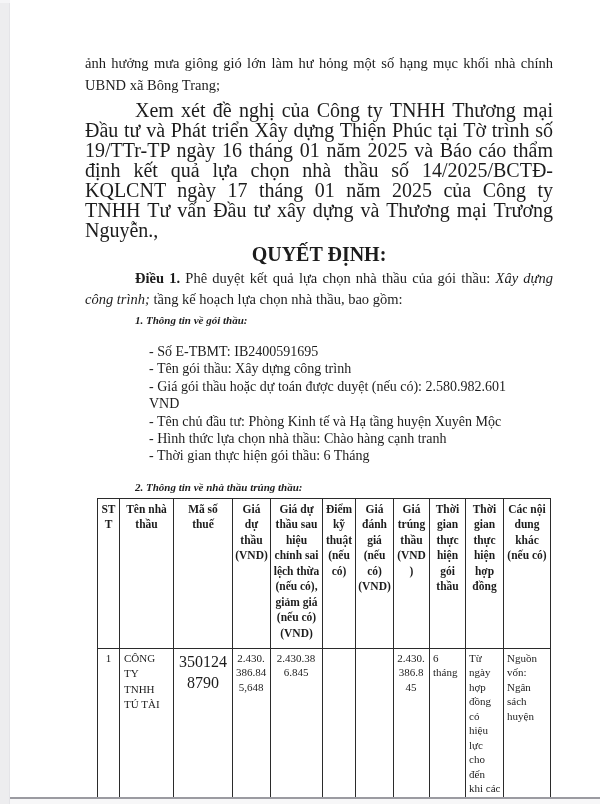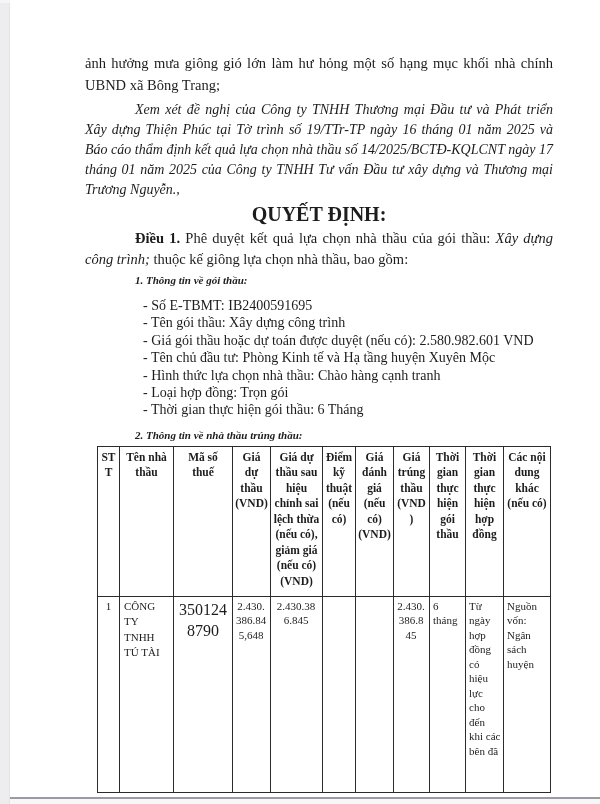--- a/index.html
+++ b/index.html
@@ -23,31 +23,31 @@
     position: absolute; left: 10px; top: 0; width: 590px; height: 797px;
     background: #ffffff;
   }
   .bottom-edge {
     position: absolute; left: 10px; top: 797px; width: 590px; height: 7px;
     background: #f7f7f8; border-top: 2px solid #9b9ba1;
   }
   .content { position: absolute; left: 75px; top: 52px; width: 468px; }
 
   .p-body   { margin: 0; font-size: 14.5px; line-height: 22px; text-align: justify; }
-  .p-italic { margin: 4px 0 0; font-style: italic; font-size: 14px; line-height: 20px;
+  .p-italic { margin: 4px 0 0; font-size: 20px; line-height: 20px;
               text-indent: 50px; text-align: justify; }
   .decision { margin-top: 6px; text-align: center; font-weight: bold;
               font-size: 20px; line-height: 17px; }
   .p-article{ margin: 5px 0 0; font-size: 14.5px; line-height: 21px;
               text-indent: 50px; text-align: justify; }
   .p-article .b { font-weight: bold; }
   .p-article .i { font-style: italic; }
   .subhead  { margin: 2px 0 0 50px; font-weight: bold; font-style: italic;
               font-size: 11px; line-height: 17px; }
-  .list     { margin: 8px; }
+  .list     { margin: 14px; }
   .li       { margin-left: 50px; font-size: 14px; line-height: 17.4px; }
 
   table.ctable {
     margin: 2px 0 0 12px; width: 453px;
     border-collapse: collapse; table-layout: fixed;
   }
   .ctable th, .ctable td {
     border: 1px solid #2b2b2b; vertical-align: top;
     padding: 2px 2px; overflow-wrap: break-word; word-wrap: break-word;
   }
@@ -73,31 +73,30 @@
 
   <div class="page">
     <div class="content">
 
       <p class="p-body">ảnh hưởng mưa giông gió lớn làm hư hỏng một số hạng mục khối nhà chính UBND xã Bông Trang;</p>
 
       <p class="p-italic">Xem xét đề nghị của Công ty TNHH Thương mại Đầu tư và Phát triển Xây dựng Thiện Phúc tại Tờ trình số 19/TTr-TP ngày 16 tháng 01 năm 2025 và Báo cáo thẩm định kết quả lựa chọn nhà thầu số 14/2025/BCTĐ-KQLCNT ngày 17 tháng 01 năm 2025 của Công ty TNHH Tư vấn Đầu tư xây dựng và Thương mại Trương Nguyễn.,</p>
 
       <div class="decision">QUYẾT ĐỊNH:</div>
 
-      <p class="p-article"><span class="b">Điều 1.</span><span> Phê duyệt kết quả lựa chọn nhà thầu của gói thầu: </span><span class="i">Xây dựng công trình;</span><span> thuộc kế giông lựa chọn nhà thầu, bao gồm:</span></p>
+      <p class="p-article"><span class="b">Điều 1.</span><span> Phê duyệt kết quả lựa chọn nhà thầu của gói thầu: </span><span class="i">Xây dựng công trình;</span><span> tầng kế hoạch lựa chọn nhà thầu, bao gồm:</span></p>
 
       <div class="subhead">1. Thông tin về gói thầu:</div>
 
       <div class="list">
         <div class="li">- Số E-TBMT: IB2400591695</div>
         <div class="li">- Tên gói thầu: Xây dựng công trình</div>
         <div class="li">- Giá gói thầu hoặc dự toán được duyệt (nếu có): 2.580.982.601 VND</div>
         <div class="li">- Tên chủ đầu tư: Phòng Kinh tế và Hạ tầng huyện Xuyên Mộc</div>
         <div class="li">- Hình thức lựa chọn nhà thầu: Chào hàng cạnh tranh</div>
-        <div class="li">- Loại hợp đồng: Trọn gói</div>
         <div class="li">- Thời gian thực hiện gói thầu: 6 Tháng</div>
       </div>
 
       <div class="subhead">2. Thông tin về nhà thầu trúng thầu:</div>
 
       <table class="ctable">
         <colgroup>
           <col style="width:22px">
             <col style="width:54px">
             <col style="width:59px">

